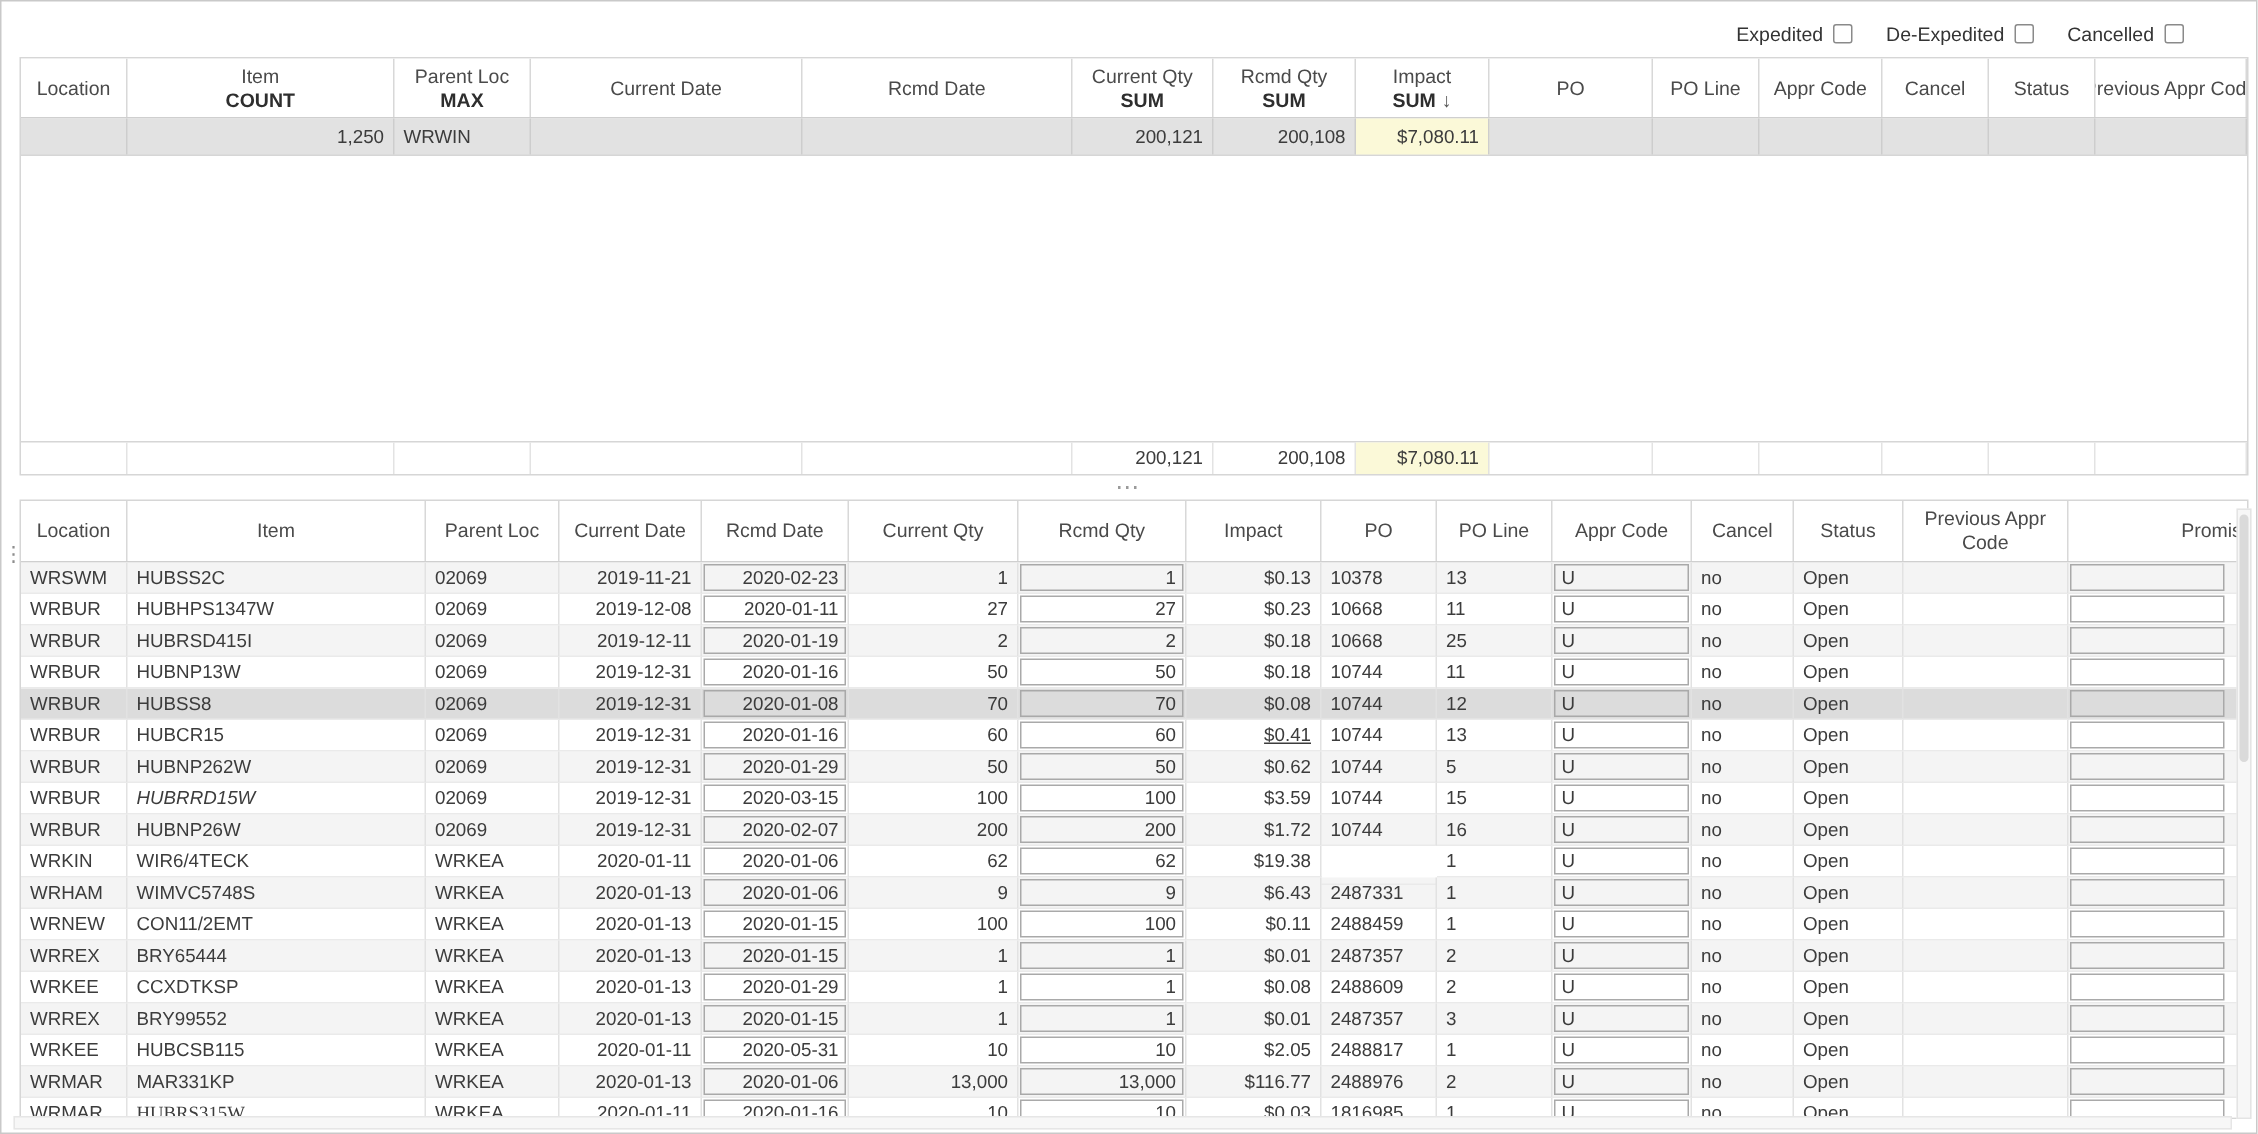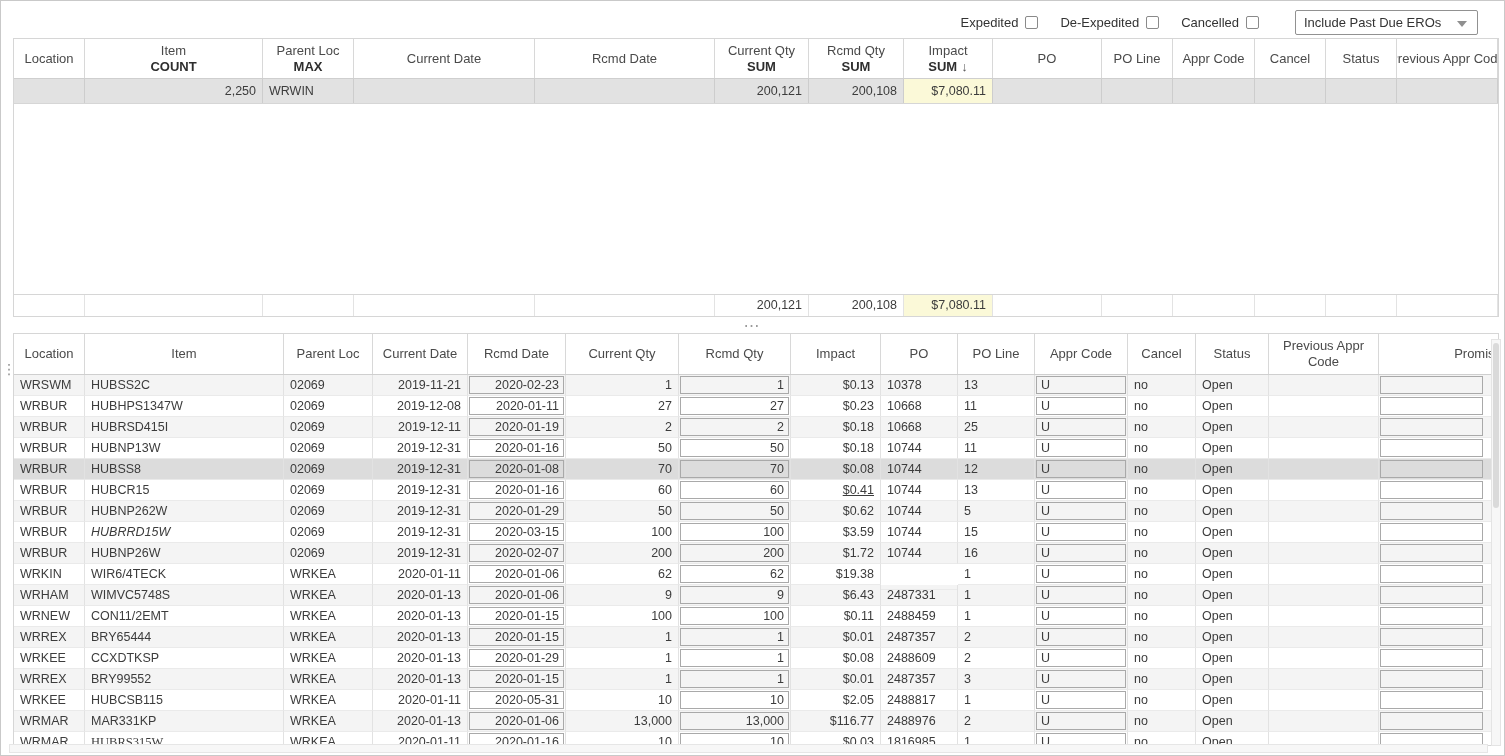--- a/index.html
+++ b/index.html
@@ -69,24 +69,20 @@
         </div>
         <div class="filter">
           <div class="lbl">De-Expedited</div>
           <div class="cb"></div>
         </div>
         <div class="filter">
           <div class="lbl">Cancelled</div>
           <div class="cb"></div>
         </div>
       </div>
-    <div class="dropdown">
-      <span>Include Past Due EROs</span>
-      <span class="caret"></span>
-    </div>
   </div>
 
   <div class="grid" id="summary-grid">
     <div class="hrow">
         <div class="hcell" style="width: 71px;">
           <div class="hl1">Location</div>
         </div>
         <div class="hcell" style="width: 178px;">
           <div class="hl1">Item</div>
           <div class="hl2">COUNT</div>
@@ -127,21 +123,21 @@
         </div>
         <div class="hcell" style="width: 71px;">
           <div class="hl1">Status</div>
         </div>
         <div class="hcell" style="width: 101px;">
           <div class="hl1">Previous Appr Code</div>
         </div>
       </div>
     <div class="srow">
         <div class="scell" style="width: 71px;"></div>
-        <div class="scell right" style="width: 178px;">2,250</div>
+        <div class="scell right" style="width: 178px;">1,250</div>
         <div class="scell" style="width: 91px;">WRWIN</div>
         <div class="scell" style="width: 181px;"></div>
         <div class="scell" style="width: 180px;"></div>
         <div class="scell right" style="width: 94px;">200,121</div>
         <div class="scell right" style="width: 95px;">200,108</div>
         <div class="scell right" style="width: 89px; background: rgb(251, 249, 216);">$7,080.11</div>
         <div class="scell" style="width: 109px;"></div>
         <div class="scell" style="width: 71px;"></div>
         <div class="scell" style="width: 82px;"></div>
         <div class="scell" style="width: 71px;"></div>

